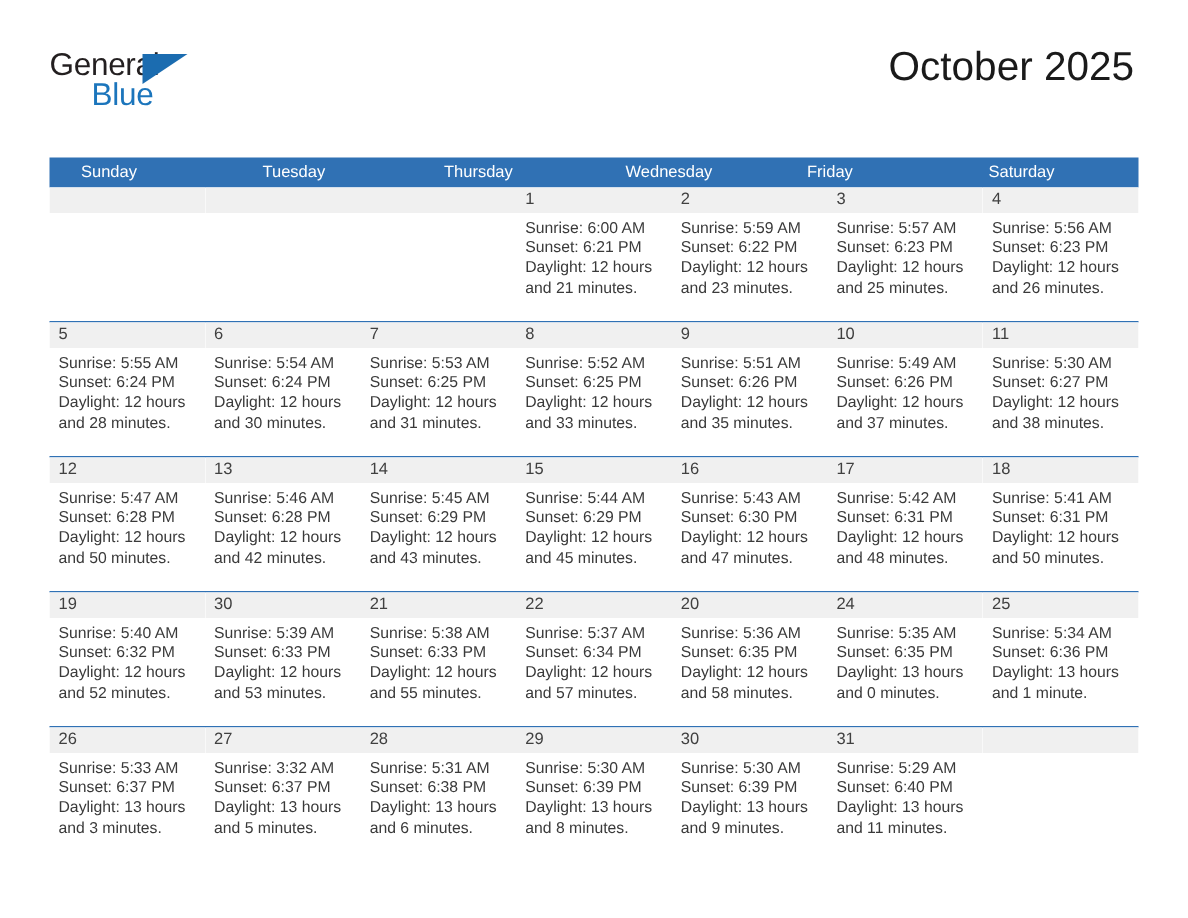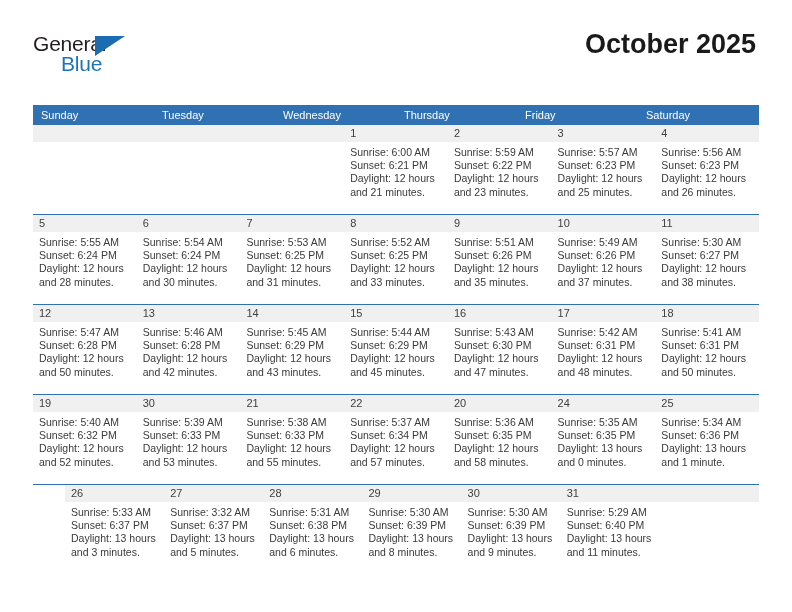--- a/index.html
+++ b/index.html
@@ -62,21 +62,21 @@
   }
 
   .title-block {
     position: absolute;
     right: 36px;
     top: 28px;
     text-align: right;
   }
   .cal-title {
     font-size: 27px;
-    font-weight: bold;
+    font-weight: normal;
     color: #1a1a1a;
     line-height: 33px;
     white-space: nowrap;
   }
   .cal-subtitle {
     margin-top: 6px;
     font-size: 14.5px;
     color: #1a1a1a;
     line-height: 18px;
     white-space: nowrap;
@@ -92,33 +92,33 @@
   .weekdays {
     display: flex;
     background: #3071b4;
     height: 20px;
   }
   .weekday {
     flex: 1 1 0;
     color: #ffffff;
     font-size: 11px;
     line-height: 20px;
-    padding-left: 8px;
+    padding-left: 21px;
     box-sizing: border-box;
     white-space: nowrap;
     overflow: hidden;
   }
 
   .week {
     display: flex;
     height: 90px;
     border-bottom: 1.5px solid #3071b4;
     box-sizing: border-box;
   }
-  .week:last-child { border-bottom: none; margin-left: 32px; }
+  .week:last-child { border-bottom: none; }
 
   .day {
     flex: 1 1 0;
     box-sizing: border-box;
     position: relative;
     background: #ffffff;
     overflow: hidden;
   }
   .daynum-band {
     height: 17px;
@@ -155,22 +155,22 @@
       <div class="cal-title">October 2025</div>
     </div>
 
   </div>
 
   <div class="calendar">
 
     <div class="weekdays">
       <div class="weekday">Sunday</div>
       <div class="weekday">Tuesday</div>
+      <div class="weekday">Thursday</div>
       <div class="weekday">Wednesday</div>
-      <div class="weekday">Thursday</div>
       <div class="weekday">Friday</div>
       <div class="weekday">Saturday</div>
     </div>
 
     <div class="week">
       <div class="day">
         <div class="daynum-band">
             <div class="daynum"></div>
           </div>
         <div class="day-info">

